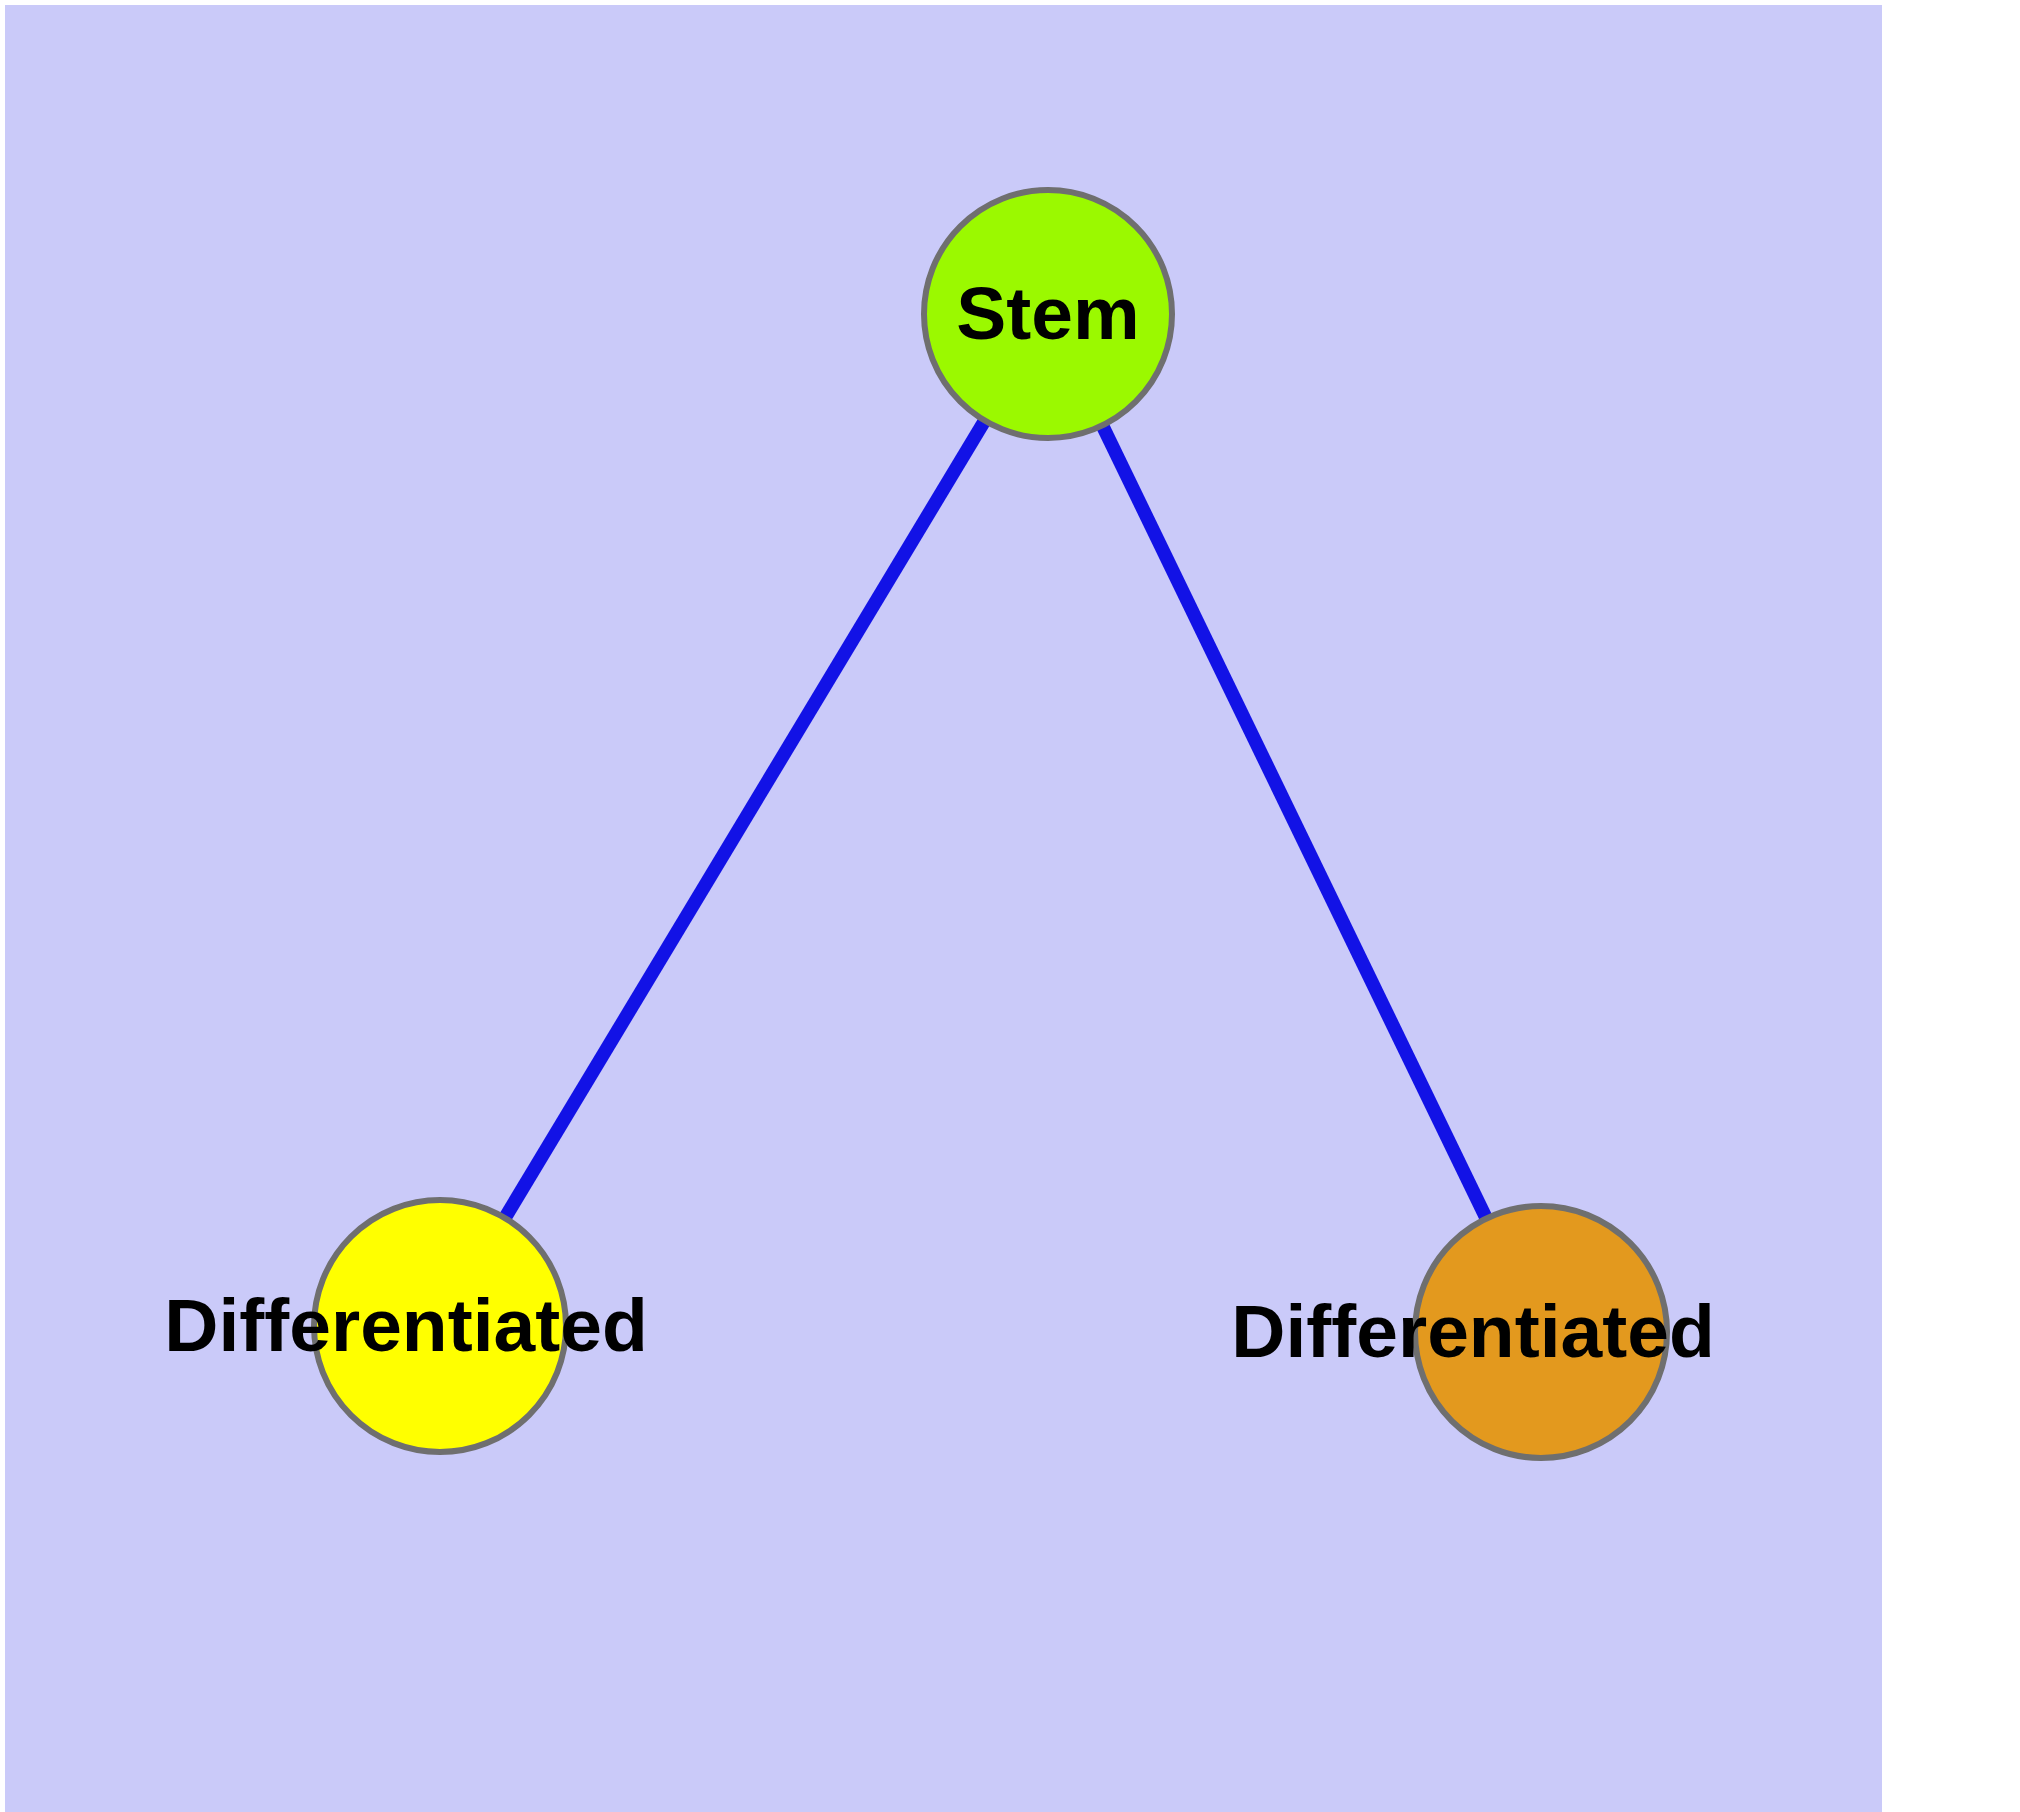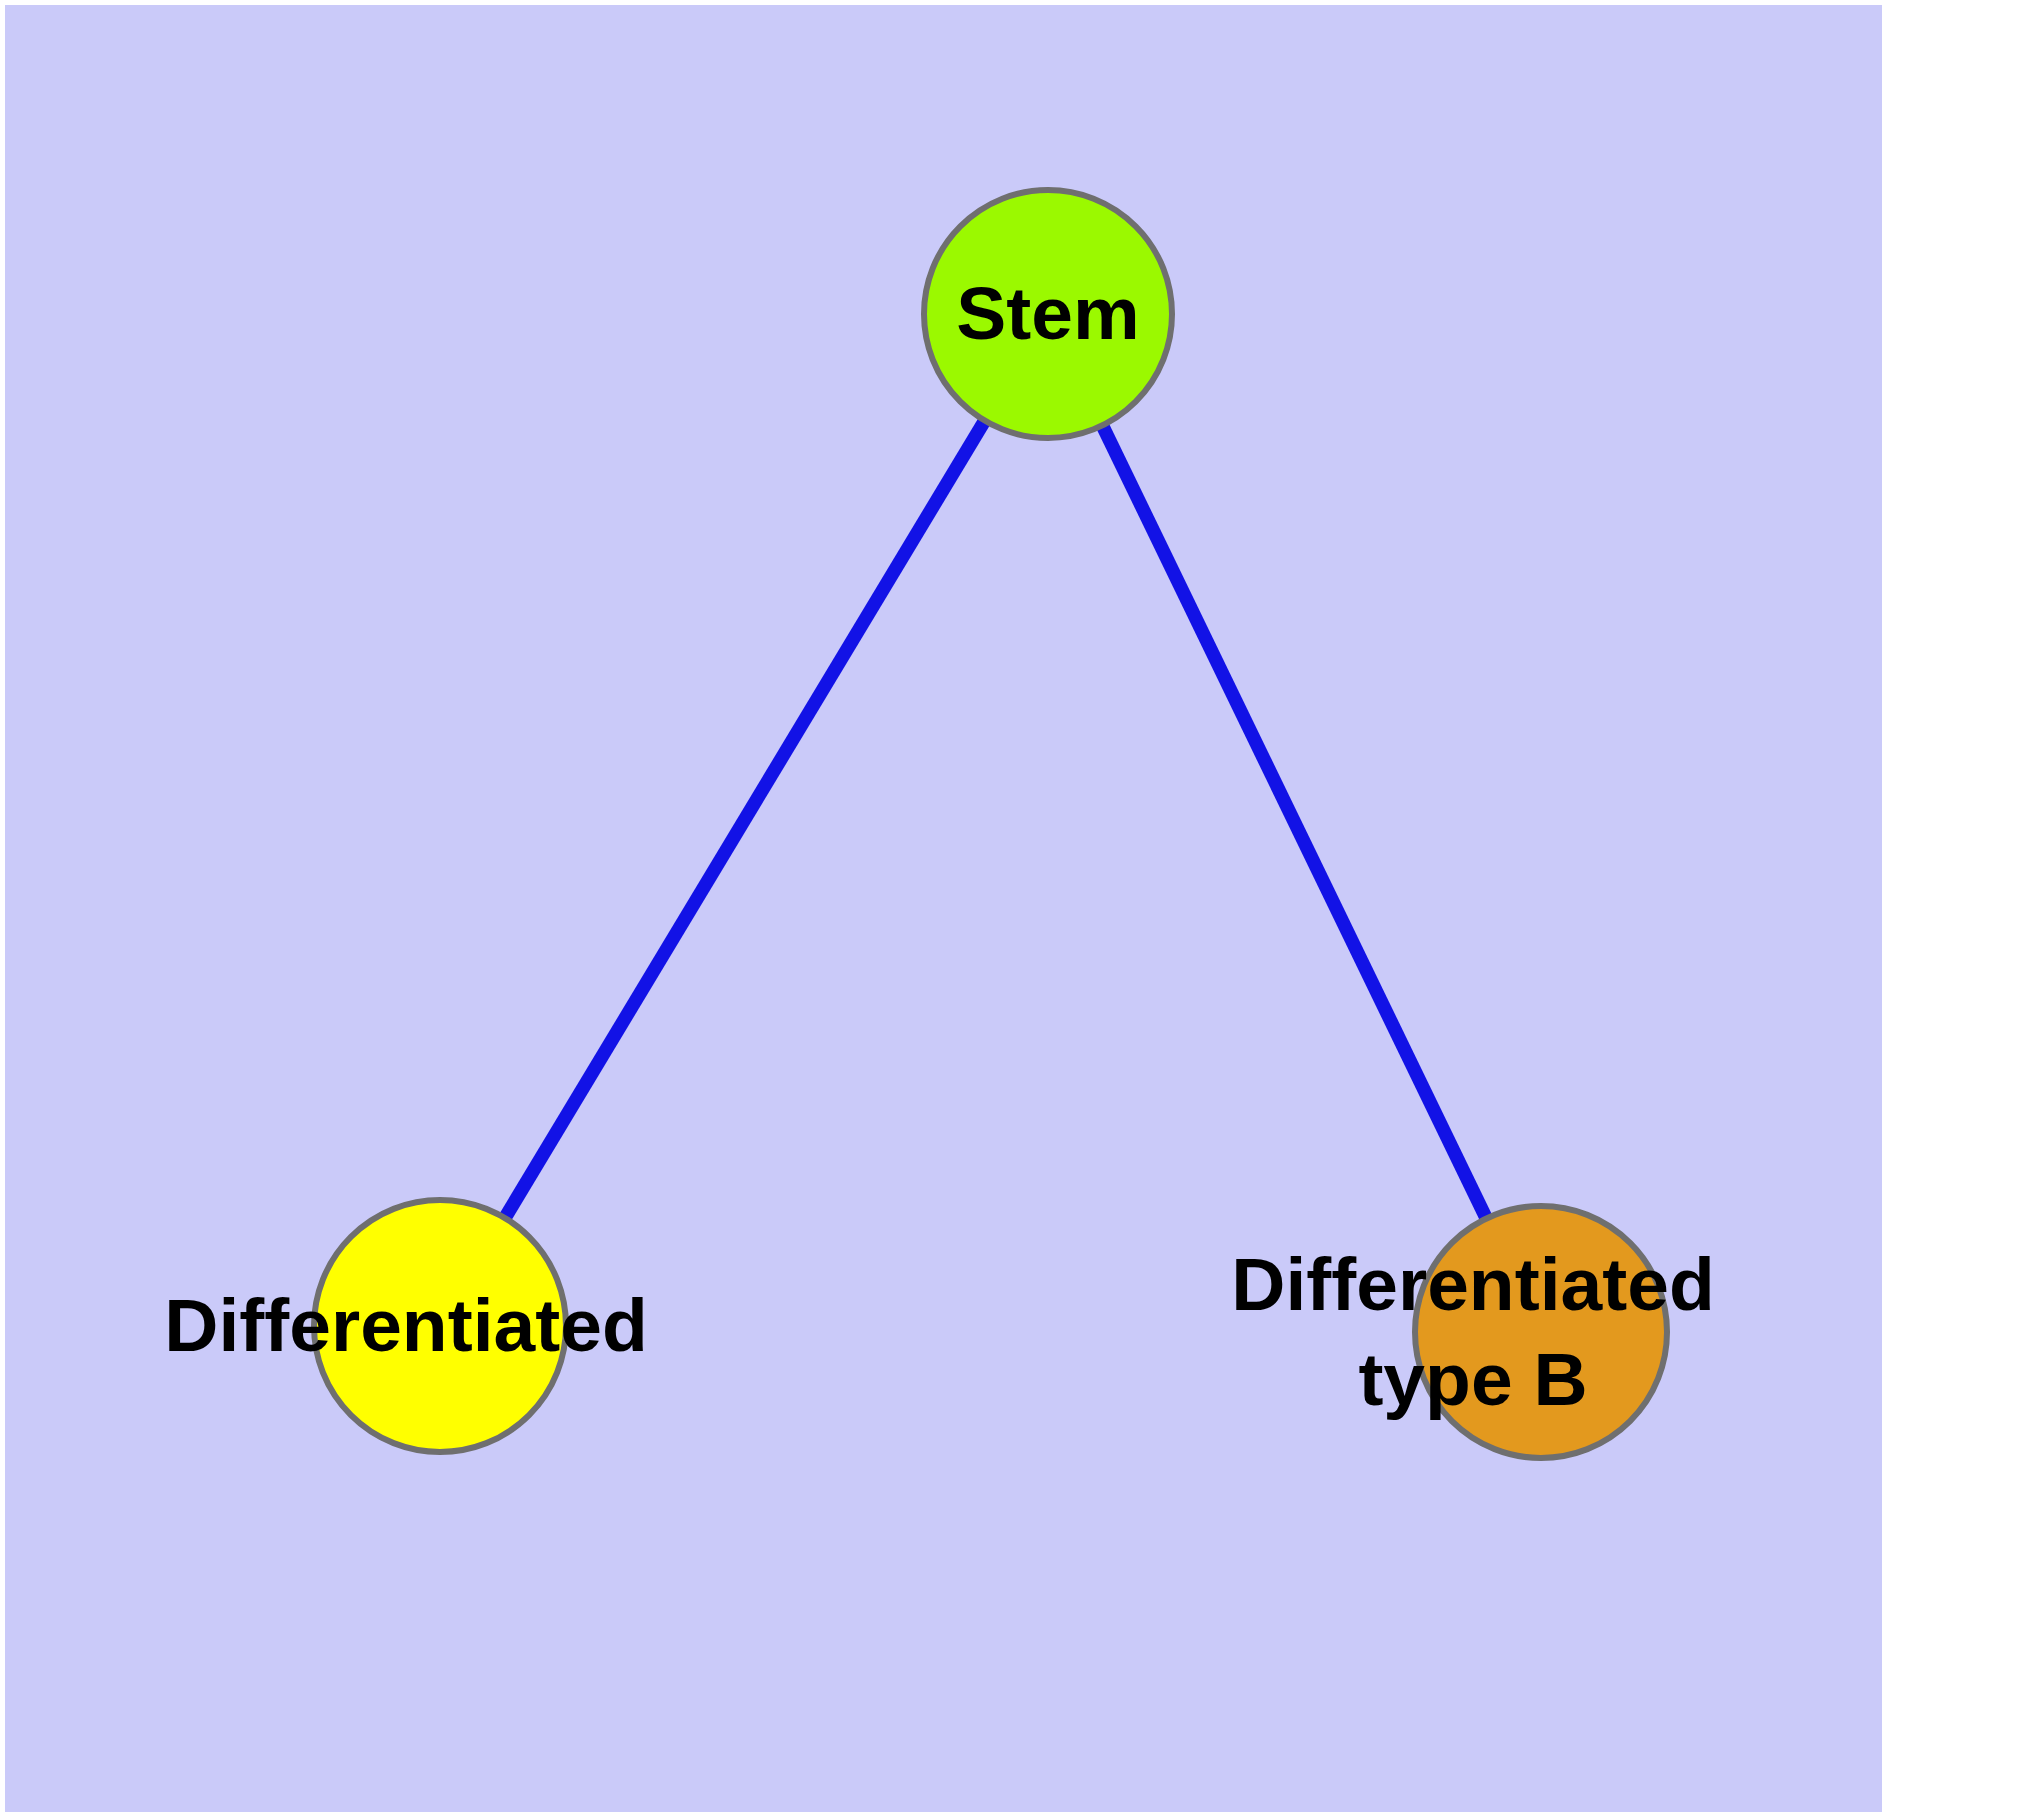--- a/index.html
+++ b/index.html
@@ -70,17 +70,16 @@
 
   <div class="node" style="left: 311px; top: 1197px; width: 258px; height: 258px; background: rgb(255, 255, 0); border-width: 6.8px; border-color: rgb(111, 111, 111);">
     <div class="node-label" style="color: rgb(0, 0, 0); font-size: 75px; line-height: 1.27; transform: translate(calc(-50% - 34px), -50%);">
       <div class="label-line">Differentiated</div>
     </div>
   </div>
 
   <div class="node" style="left: 1412px; top: 1203px; width: 258px; height: 258px; background: rgb(227, 153, 30); border-width: 6.8px; border-color: rgb(111, 111, 111);">
     <div class="node-label" style="color: rgb(0, 0, 0); font-size: 75px; line-height: 1.27; transform: translate(calc(-50% - 68px), -50%);">
       <div class="label-line">Differentiated</div>
-      <div class="label-line">type B</div>
     </div>
   </div>
 </div>
 
 
 </body></html>

